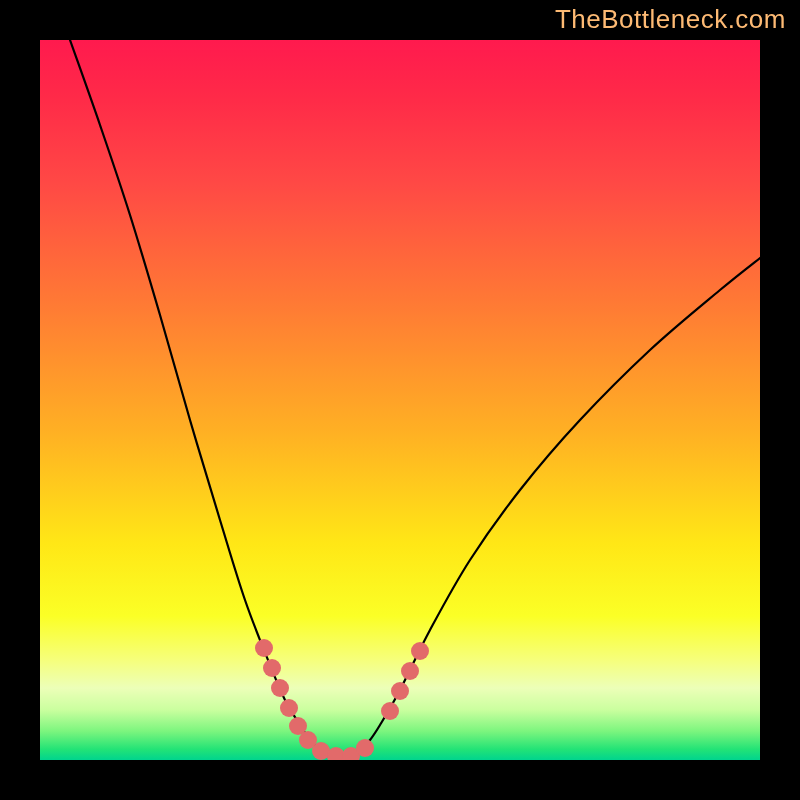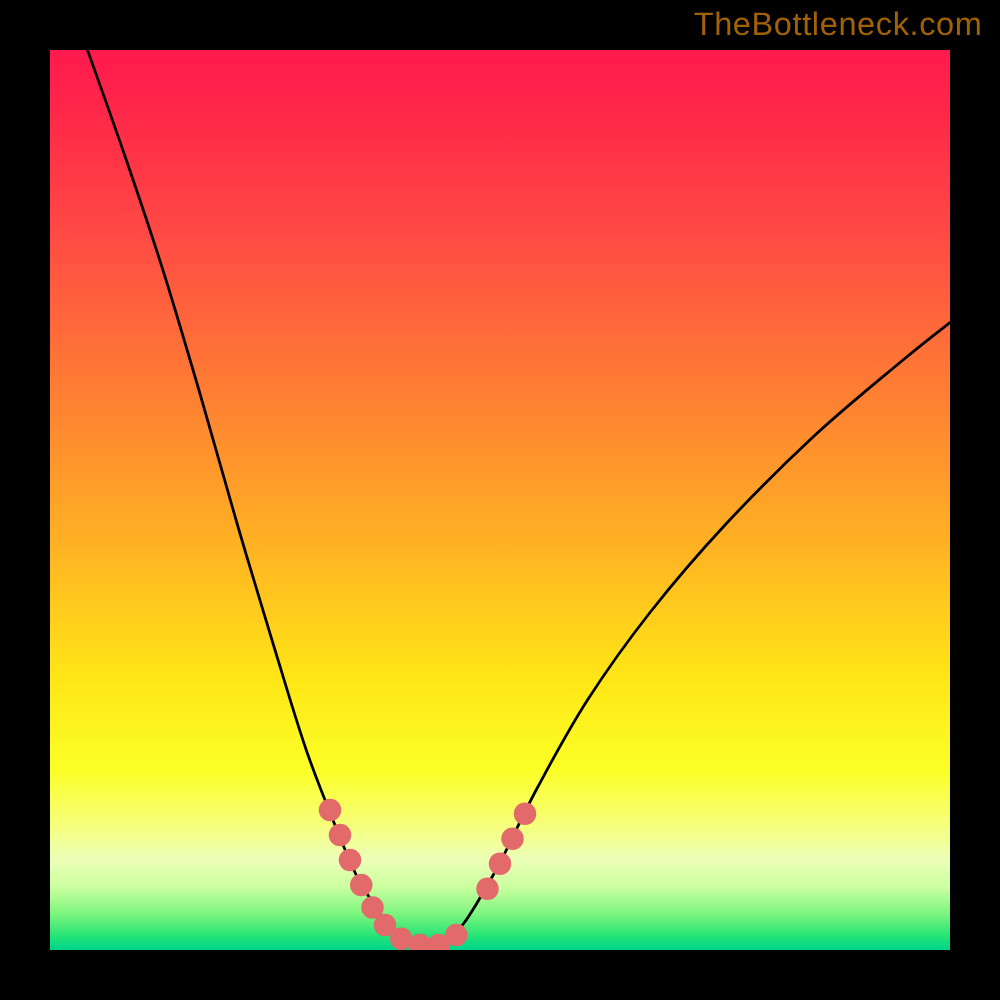--- a/index.html
+++ b/index.html
@@ -10,21 +10,21 @@
     height: 800px;
     background: #000;
   }
   .watermark {
     position: absolute;
     top: 4px;
     right: 14px;
     font-family: Arial, Helvetica, sans-serif;
     font-size: 26px;
     font-weight: 500;
-    color: #a16207;
+    color: #fdba74;
     letter-spacing: 0.5px;
   }
   .plot {
     position: absolute;
     left: 40px;
     top: 40px;
     width: 720px;
     height: 720px;
     background: linear-gradient(to bottom,
       #ff1a4e 0%,

